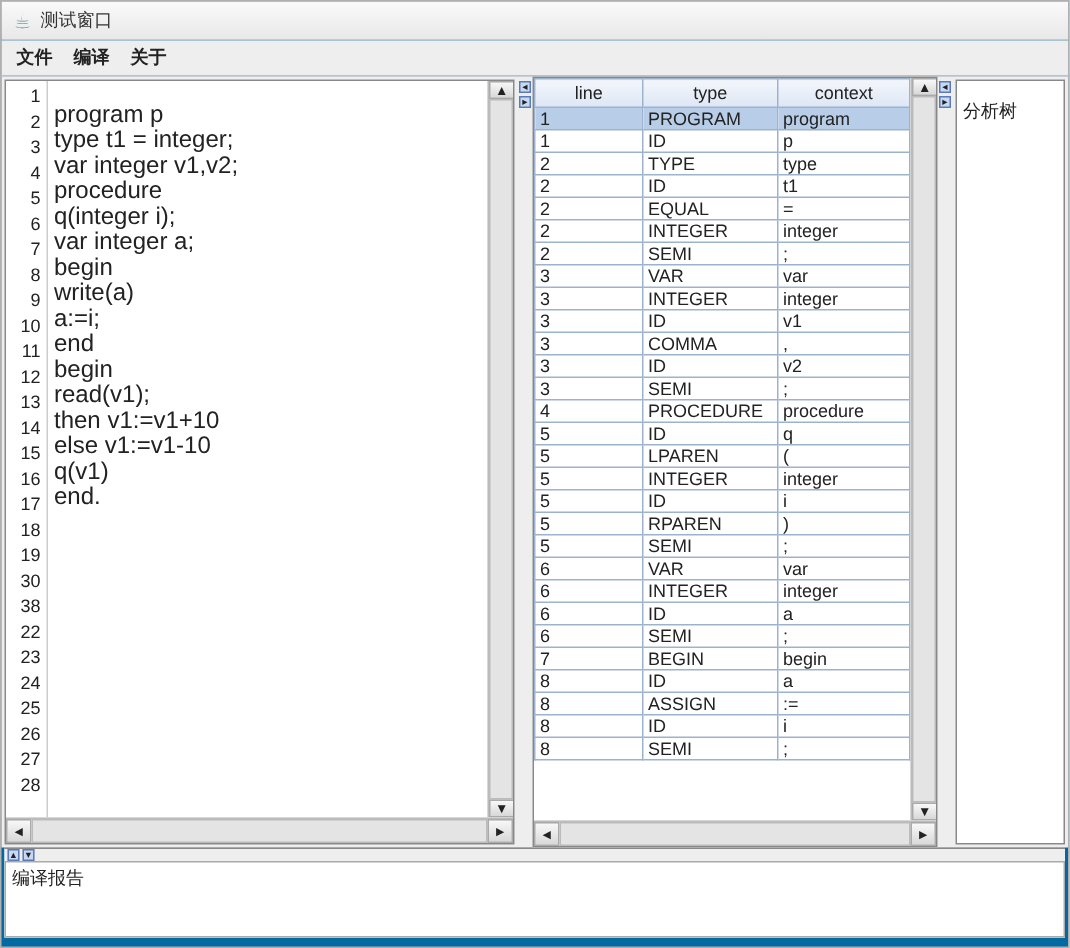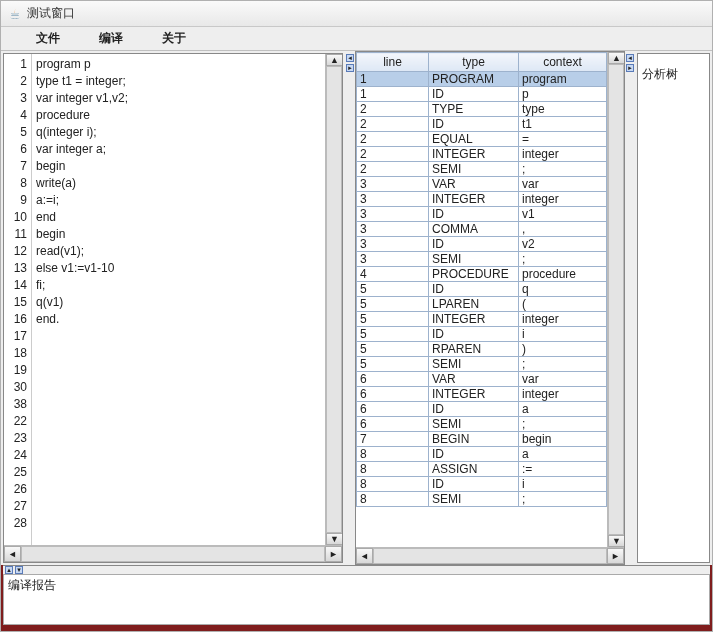--- a/index.html
+++ b/index.html
@@ -4,56 +4,56 @@
 <style>
   * { box-sizing: border-box; margin: 0; padding: 0; }
   body {
     width: 713px; height: 632px;
     font-family: "Microsoft YaHei", Tahoma, sans-serif;
     font-size: 12px;
     background: #eeeeee;
     overflow: hidden;
     color: #222;
   }
-  .window { width: 713px; height: 632px; background: #7f1d1d; border: 1px solid #b0b0b0; }
+  .window { width: 713px; height: 632px; background: #0369a1; border: 1px solid #b0b0b0; }
   .titlebar {
     height: 26px; display: flex; align-items: center;
     background: linear-gradient(#fafafa,#e8e8e8);
     border-bottom: 1px solid #c8c8c8;
     padding: 0 6px; gap: 4px;
   }
   .java-icon {
     width: 16px; height: 16px; display: inline-flex; align-items: center; justify-content: center;
   }
   .java-icon svg { width: 14px; height: 14px; }
   .title { font-size: 12px; color: #333; }
   .menubar {
     height: 24px; display: flex; align-items: center; gap: 14px;
     padding: 0 10px; background: #eeeeee; border-bottom: 1px solid #c0c0c0;
     font-size: 12px; font-weight: bold;
   }
-  .menubar span { cursor: default; margin-left: 25px; }
+  .menubar span { cursor: default; }
   .workarea {
     display: flex; height: 514px; background: #eeeeee;
   }
   
   .code-pane {
     width: 340px; display: flex; flex-direction: column; flex: 0 0 340px;
     border: 1px solid #888; background: #fff; margin: 2px;
   }
   .code-body { flex: 1; display: flex; overflow: hidden; }
   .gutter {
     width: 28px; background: #fff; border-right: 1px solid #ccc; text-align: right;
     padding: 2px 4px 0 0; color: #222; font-size: 12px; line-height: 17px;
     font-family: Tahoma, sans-serif;
   }
   .gutter div { height: 17px; }
   .code-text {
-    flex: 1; padding: 2px 4px; font-size: 12px; line-height: 17px; white-space: nowrap;
-    font-family: Tahoma, sans-serif; overflow: hidden;
+    flex: 1; padding: 2px 4px; font-size: 16px; line-height: 17px; white-space: nowrap;
+    font-family: Tahoma, sans-serif; overflow: hidden; margin-top: 12px;
   }
   .code-text div { height: 17px; }
   .pane-scrollbar-h {
     height: 17px; border-top: 1px solid #bbb;
     background: #ececec; display: flex; align-items: stretch;
   }
   .sb-btn { width: 17px; background: linear-gradient(#f8f8f8,#d8d8d8); border: 1px solid #aaa;
     display: flex; align-items: center; justify-content: center; font-size: 9px; }
   .sb-track { flex: 1; background: #e4e4e4; border: 1px solid #bbb; }
   .pane-scrollbar-v {
@@ -168,22 +168,22 @@
             <div>var integer v1,v2;</div>
             <div>procedure</div>
             <div>q(integer i);</div>
             <div>var integer a;</div>
             <div>begin</div>
             <div>write(a)</div>
             <div>a:=i;</div>
             <div>end</div>
             <div>begin</div>
             <div>read(v1);</div>
+            <div>then v1:=v1+10</div>
             <div>else v1:=v1-10</div>
-            <div>fi;</div>
             <div>q(v1)</div>
             <div>end.</div>
             <div></div>
             <div></div>
             <div></div>
             <div></div>
             <div></div>
             <div></div>
             <div></div>
             <div></div>

